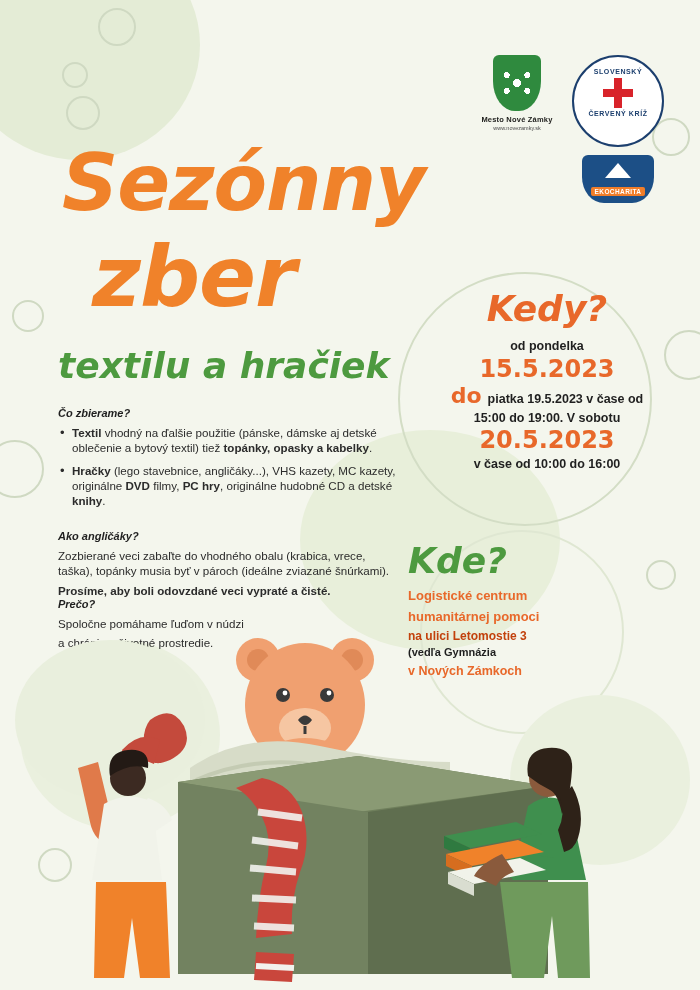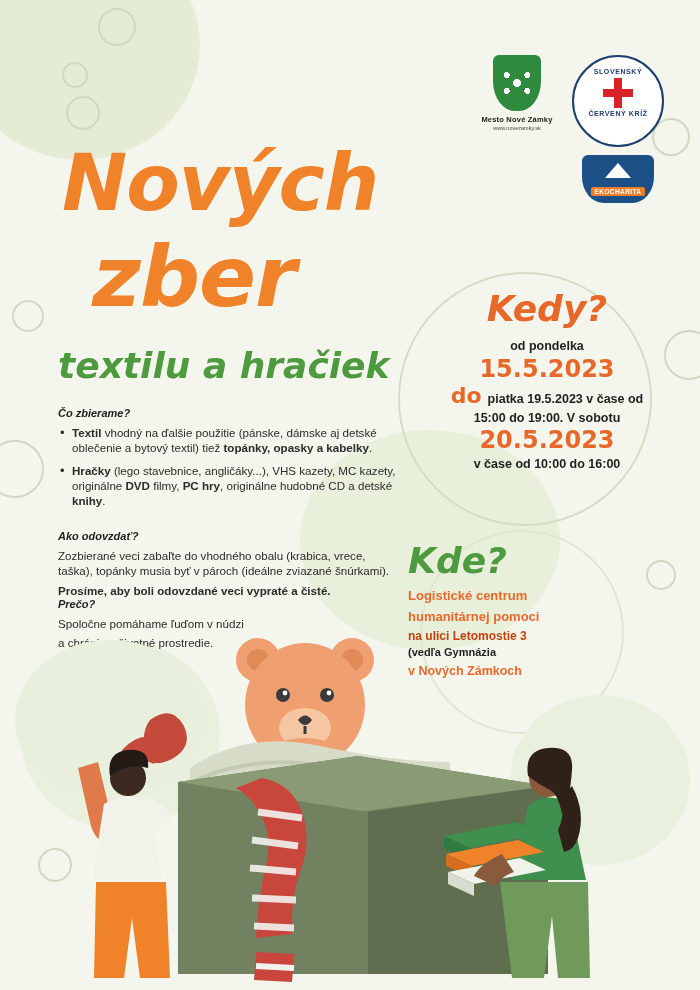--- a/index.html
+++ b/index.html
@@ -336,38 +336,38 @@
       <div class="lab-top">SLOVENSKÝ</div>
       <div class="cross"></div>
       <div class="lab-bot">ČERVENÝ KRÍŽ</div>
     </div>
     <div class="logo-eko">
       <div class="mtn"></div>
       <span class="ekolab">EKOCHARITA</span>
     </div>
   </div>
 
-  <div class="title-1">Nových</div>
+  <div class="title-1">Sezónny</div>
   <div class="title-2">zber</div>
   <div class="title-3">textilu a hračiek</div>
 
   <div class="block" id="b-collect">
     <h3>Čo zbierame?</h3>
     <ul>
       <li>
         <b>Textil</b><span> vhodný na ďalšie použitie (pánske, dámske aj detské oblečenie a bytový textil) tiež </span><b>topánky, opasky a kabelky</b><span>.</span>
       </li>
       <li>
         <b>Hračky</b><span> (lego stavebnice, angličáky...), VHS kazety, MC kazety, originálne </span><b>DVD</b><span> filmy, </span><b>PC hry</b><span>, originálne hudobné CD a detské </span><b>knihy</b><span>.</span>
       </li>
     </ul>
   </div>
 
   <div class="block" id="b-how">
-    <h3>Ako odovzdať?</h3>
+    <h3>Ako angličáky?</h3>
     <p>Zozbierané veci zabaľte do vhodného obalu (krabica, vrece, taška), topánky musia byť v pároch (ideálne zviazané šnúrkami).</p>
     <p style="font-weight:bold;">Prosíme, aby boli odovzdané veci vypraté a čisté.</p>
   </div>
 
   <div class="block" id="b-why">
     <h3>Prečo?</h3>
     <p>Spoločne pomáhame ľuďom v núdzi</p>
     <p>a chránime životné prostredie.</p>
   </div>
 

